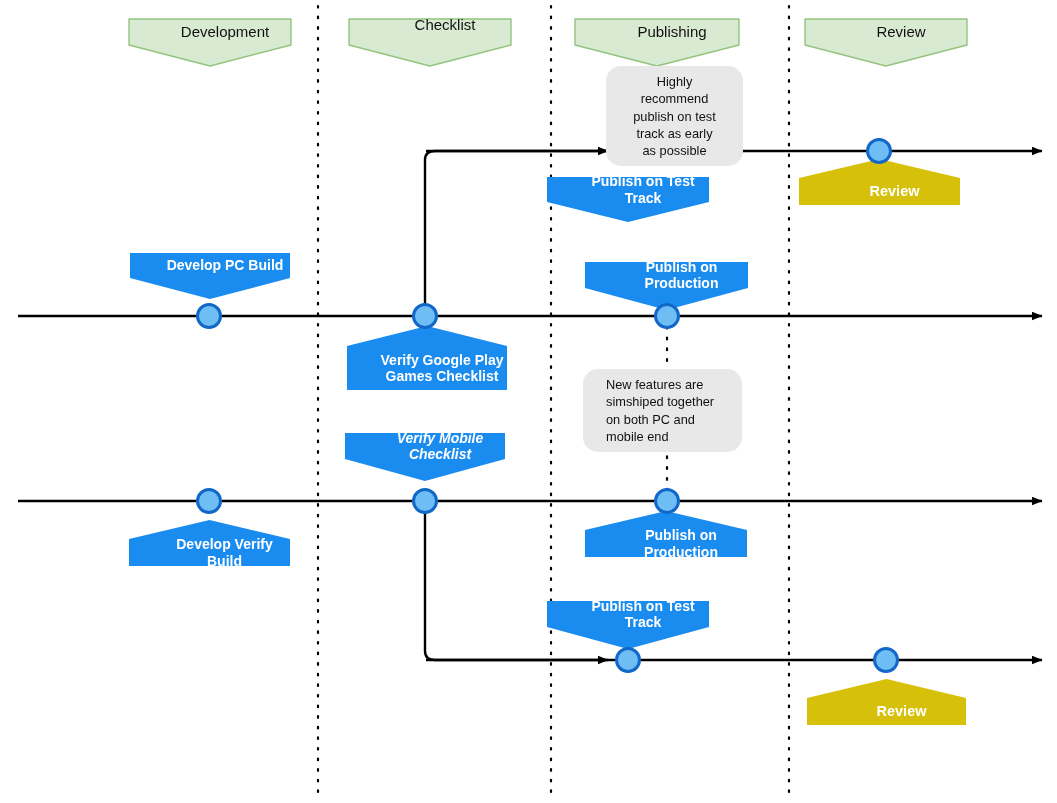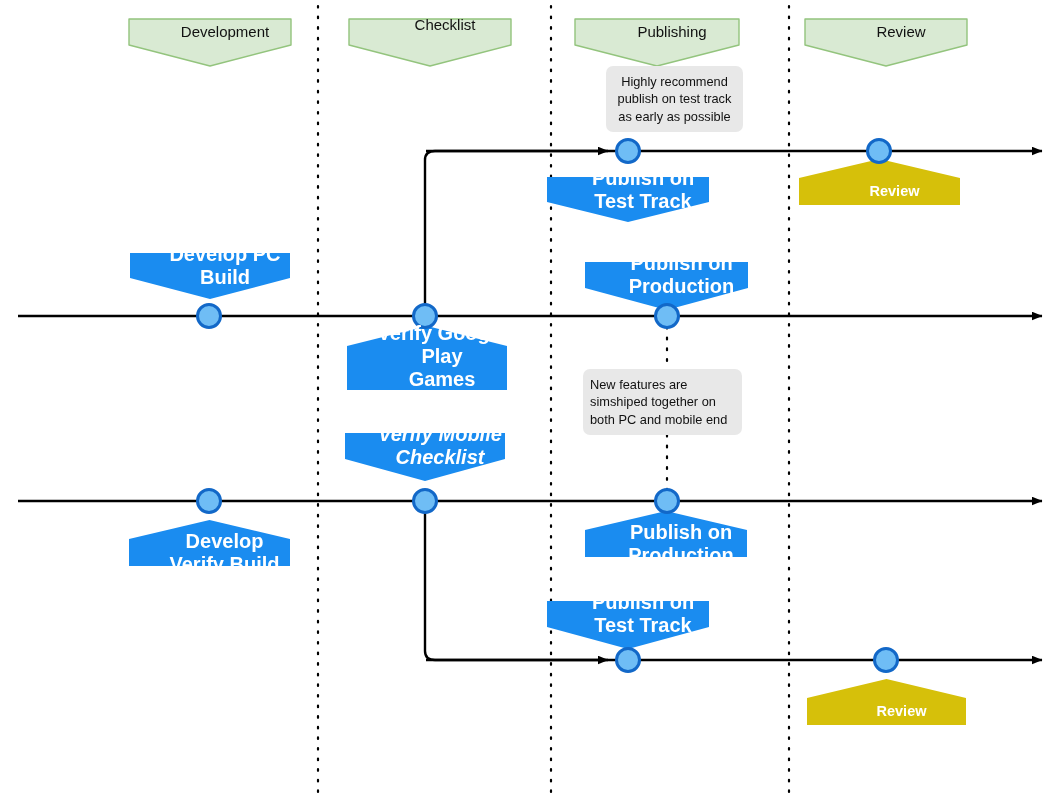--- a/index.html
+++ b/index.html
@@ -3,24 +3,24 @@
 <meta charset="utf-8">
 <style>
   html,body{margin:0;padding:0;background:#ffffff;}
   body{width:1057px;height:803px;font-family:"Liberation Sans",sans-serif;overflow:hidden;}
   #stage{position:relative;width:1057px;height:803px;}
   #stage svg{position:absolute;left:0;top:0;}
   .lbl{position:absolute;display:flex;align-items:center;justify-content:center;
        text-align:center;box-sizing:border-box;line-height:1.15;padding-left:30px;}
   .banner-text{position:relative;z-index:2;pointer-events:none;}
   .phase-text{color:#111111;font-size:15px;}
-  .blue-text{color:#ffffff;font-size:20px;font-weight:bold;}
+  .blue-text{color:#ffffff;font-size:14px;font-weight:bold;}
   .yellow-text{color:#ffffff;font-size:14.5px;font-weight:bold;}
-  .note{position:absolute;background:#e8e8e8;border-radius:7px;box-sizing:border-box;
-        color:#111111;font-size:12.8px;line-height:1.35;padding:7px 7px;z-index:5;}
+  .note{position:absolute;background:#e8e8e8;border-radius:15px;box-sizing:border-box;
+        color:#111111;font-size:12.8px;line-height:1.35;padding:7px 23px;z-index:5;}
   .note.c{text-align:center;}
   .note.l{text-align:left;}
 </style>
 </head>
 <body>
 
 <div id="stage">
   <svg id="canvas" width="1057" height="803">
     <defs>
       <marker id="arw" markerWidth="11" markerHeight="9" refX="10.5" refY="4.5" orient="auto" markerUnits="userSpaceOnUse">

